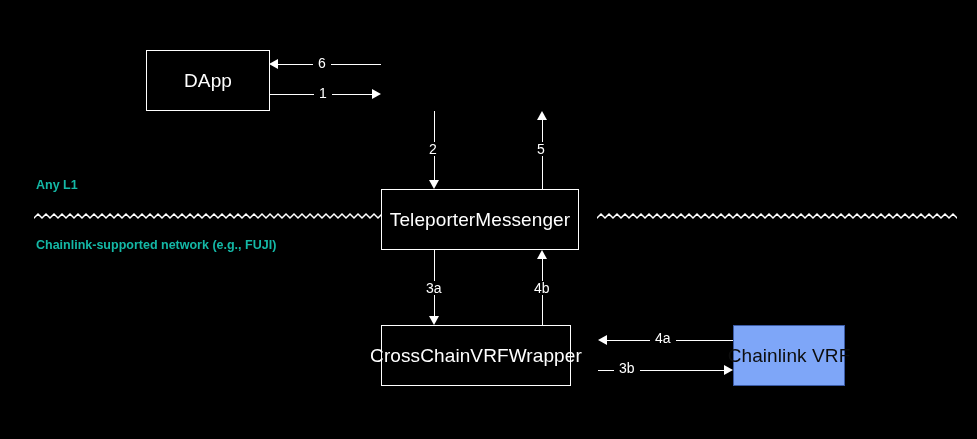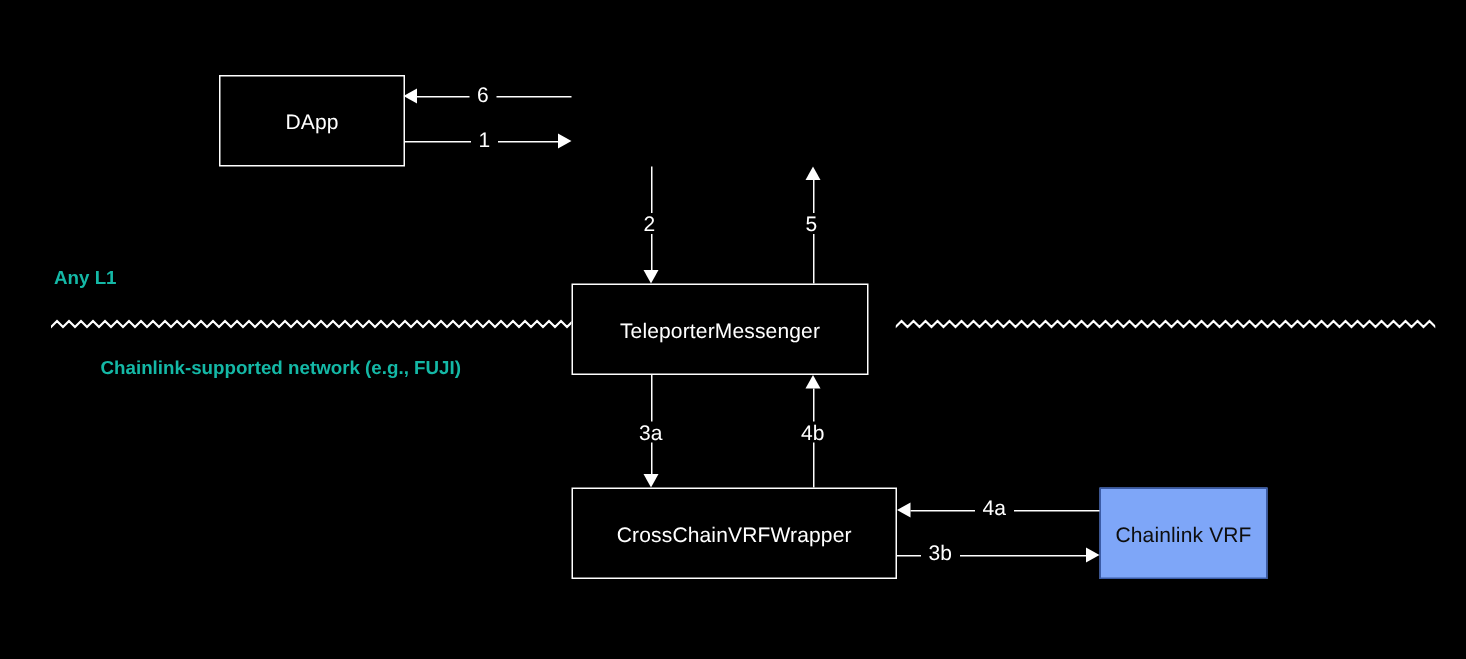--- a/index.html
+++ b/index.html
@@ -21,21 +21,21 @@
     position: absolute;
     box-sizing: border-box;
     border: 1.6px solid #ffffff;
     background: #000000;
     display: flex;
     align-items: center;
     justify-content: center;
   }
   .box .box-label {
     color: #ffffff;
-    font-size: 14px;
+    font-size: 19px;
     font-weight: 400;
     letter-spacing: .1px;
     white-space: nowrap;
     line-height: 1;
   }
   .box.accent {
     background: #7EA6F8;
     border-color: #3B5BA5;
   }
   .box.accent .box-label {
@@ -107,21 +107,21 @@
     white-space: nowrap;
   }
 </style>
 </head>
 <body>
 
 <div id="canvas">
 
   <div class="zone-label" style="left:36px; top:179px;">Any L1</div>
 
-  <div class="zone-label" style="left:36px; top:239px;margin-left:31px;">Chainlink-supported network (e.g., FUJI)</div>
+  <div class="zone-label" style="left:36px; top:239px;">Chainlink-supported network (e.g., FUJI)</div>
 
   <div class="divider" style="left:34px; top:211px; width:348px;">
     <svg width="348" height="10" viewBox="0 0 348 10" preserveAspectRatio="none">
       <path d="M0 7 L4 3 L8 7 L12 3 L16 7 L20 3 L24 7 L28 3 L32 7 L36 3 L40 7 L44 3 L48 7 L52 3 L56 7 L60 3 L64 7 L68 3 L72 7 L76 3 L80 7 L84 3 L88 7 L92 3 L96 7 L100 3 L104 7 L108 3 L112 7 L116 3 L120 7 L124 3 L128 7 L132 3 L136 7 L140 3 L144 7 L148 3 L152 7 L156 3 L160 7 L164 3 L168 7 L172 3 L176 7 L180 3 L184 7 L188 3 L192 7 L196 3 L200 7 L204 3 L208 7 L212 3 L216 7 L220 3 L224 7 L228 3 L232 7 L236 3 L240 7 L244 3 L248 7 L252 3 L256 7 L260 3 L264 7 L268 3 L272 7 L276 3 L280 7 L284 3 L288 7 L292 3 L296 7 L300 3 L304 7 L308 3 L312 7 L316 3 L320 7 L324 3 L328 7 L332 3 L336 7 L340 3 L344 7 L348 3" stroke="#ffffff" stroke-width="1.5" fill="none" stroke-linecap="square"></path>
     </svg>
   </div>
 
   <div class="divider" style="left:597px; top:211px; width:360px;">
     <svg width="360" height="10" viewBox="0 0 360 10" preserveAspectRatio="none">
       <path d="M0 7 L4 3 L8 7 L12 3 L16 7 L20 3 L24 7 L28 3 L32 7 L36 3 L40 7 L44 3 L48 7 L52 3 L56 7 L60 3 L64 7 L68 3 L72 7 L76 3 L80 7 L84 3 L88 7 L92 3 L96 7 L100 3 L104 7 L108 3 L112 7 L116 3 L120 7 L124 3 L128 7 L132 3 L136 7 L140 3 L144 7 L148 3 L152 7 L156 3 L160 7 L164 3 L168 7 L172 3 L176 7 L180 3 L184 7 L188 3 L192 7 L196 3 L200 7 L204 3 L208 7 L212 3 L216 7 L220 3 L224 7 L228 3 L232 7 L236 3 L240 7 L244 3 L248 7 L252 3 L256 7 L260 3 L264 7 L268 3 L272 7 L276 3 L280 7 L284 3 L288 7 L292 3 L296 7 L300 3 L304 7 L308 3 L312 7 L316 3 L320 7 L324 3 L328 7 L332 3 L336 7 L340 3 L344 7 L348 3 L352 7 L356 3 L360 7" stroke="#ffffff" stroke-width="1.5" fill="none" stroke-linecap="square"></path>
@@ -130,21 +130,21 @@
 
   <div class="box" style="left:146px; top:50px; width:124px; height:61px;">
     <span class="box-label">DApp</span>
   </div>
 
 
   <div class="box" style="left:381px; top:189px; width:198px; height:61px;">
     <span class="box-label">TeleporterMessenger</span>
   </div>
 
-  <div class="box" style="left:381px; top:325px; width:217px; height:61px;">
+  <div class="box" style="left:381px; top:325px; width:190px; height:61px;">
     <span class="box-label">CrossChainVRFWrapper</span>
   </div>
 
   <div class="box accent" style="left:733px; top:325px; width:112px; height:61px;">
     <span class="box-label">Chainlink VRF</span>
   </div>
 
   <div class="line-h" style="left:278px; top:64px; width:103px;"></div>
   <div class="arrow left" style="left:269px; top:59px;"></div>
   <div class="edge-label" style="left:313px; top:56px;">6</div>

